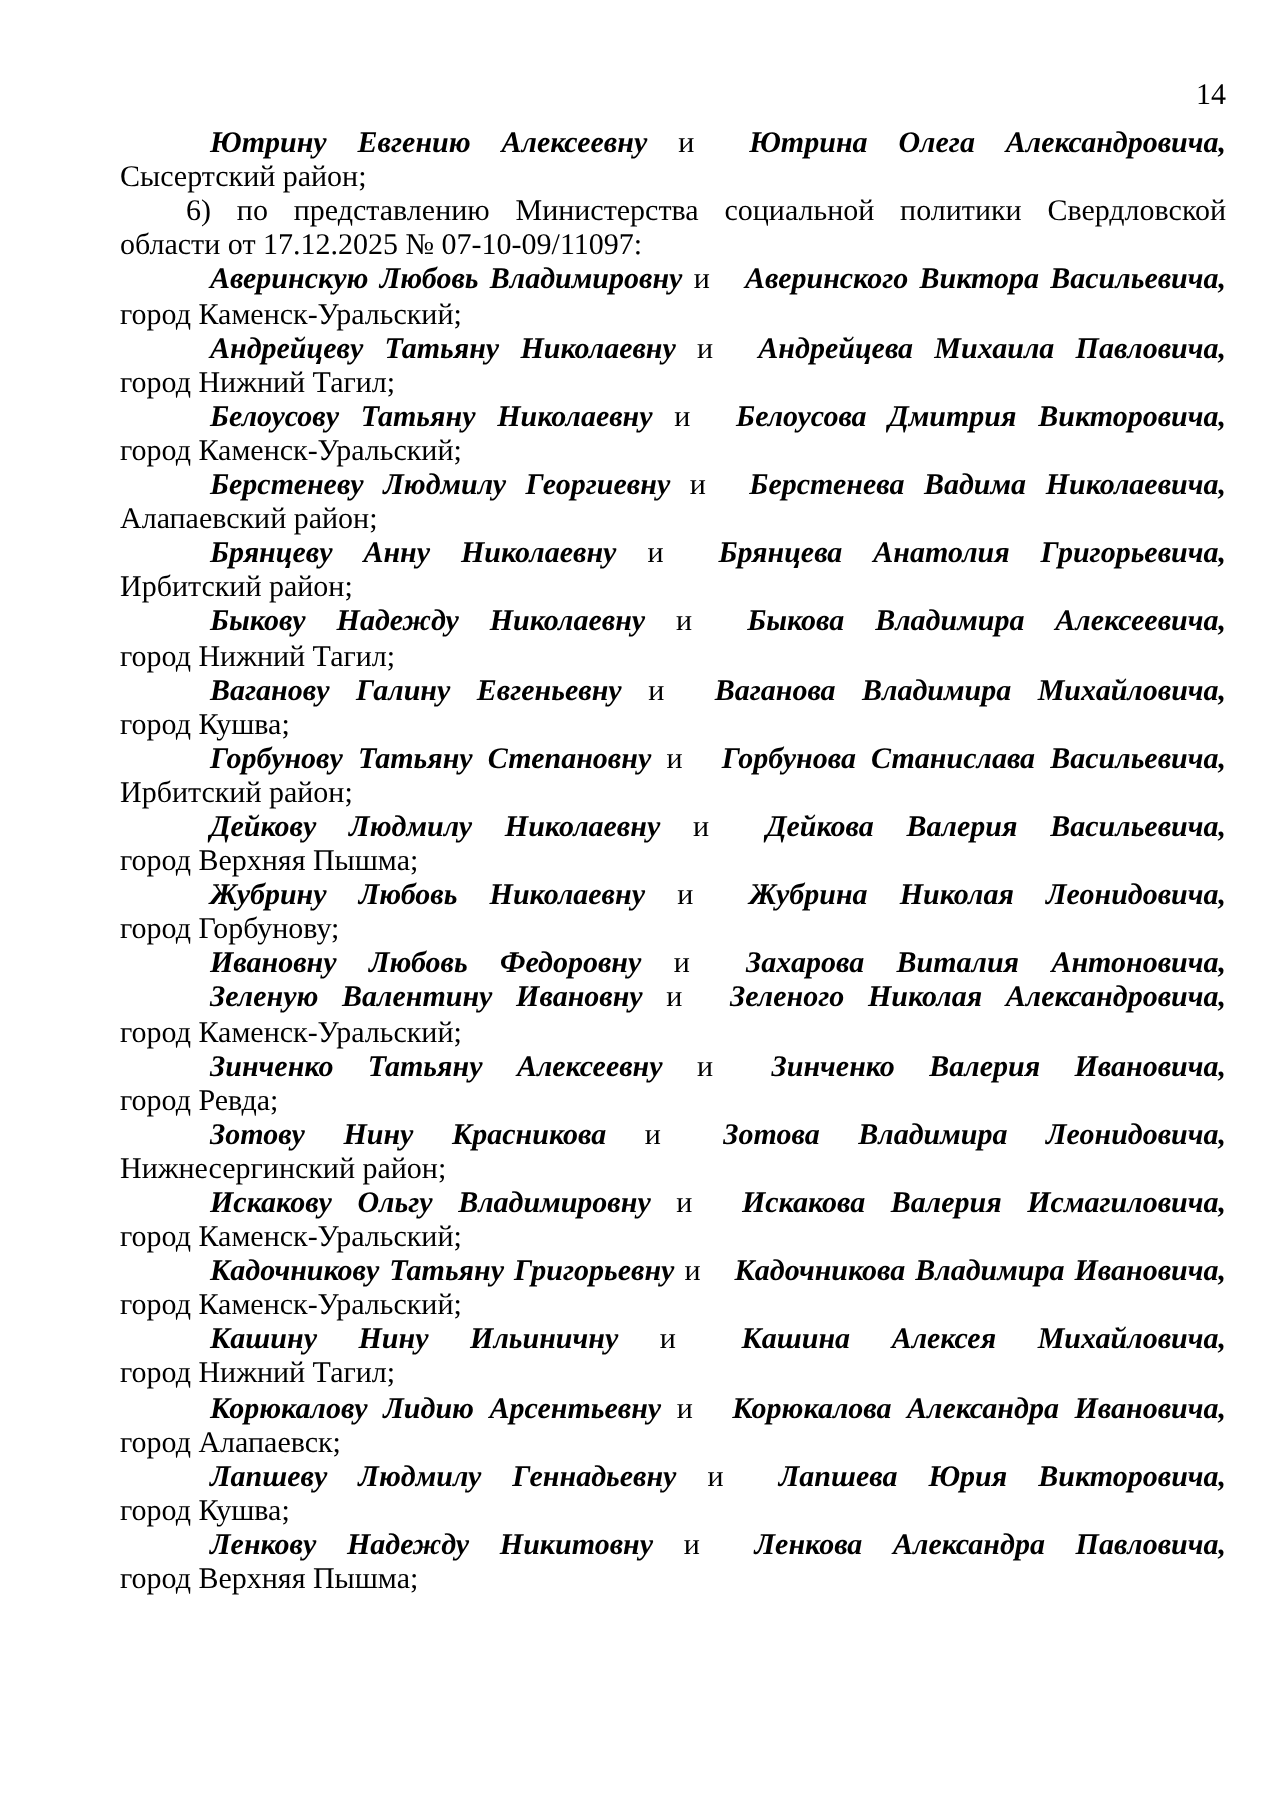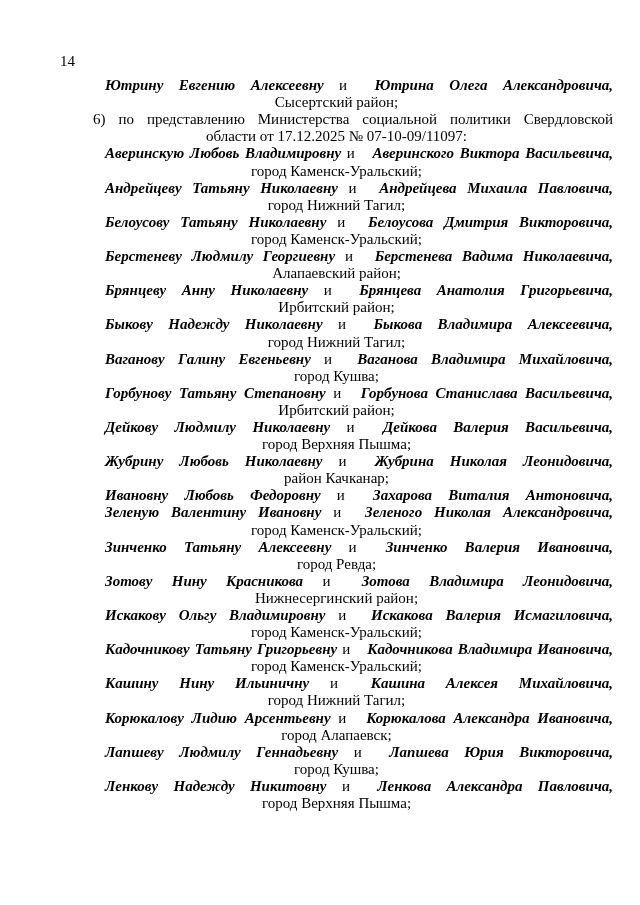--- a/index.html
+++ b/index.html
@@ -21,34 +21,34 @@
     width: 640px;
     height: 905px;
     background: #ffffff;
     box-sizing: border-box;
   }
   .content {
     padding-left: 60px;
     padding-right: 27px; 
   }
   .pageno {
-    margin-top: 53px;
+    margin-top: 40px;
     margin-bottom: 7px;
-    text-align: left;
+    text-align: right;
   }
   .entry { margin: 0; }
   .line { margin: 0; }
   .names-line {
     text-align: justify;
     text-align-last: justify;
     -moz-text-align-last: justify;
     text-indent: 33px;
   }
   .loc-line {
-    text-align: center;
+    text-align: left;
   }
   .nm {
     font-weight: bold;
     font-style: italic;
     margin-left: 12px;
   }
   .conj {
     font-weight: normal;
     font-style: normal;
   }
@@ -146,21 +146,21 @@
           <span class="nm">Дейкова Валерия Васильевича,</span>
         </div>
         <div class="line loc-line">город Верхняя Пышма;</div>
       </div>
       <div class="entry">
         <div class="line names-line">
           <span class="nm">Жубрину Любовь Николаевну</span>
           <span class="conj">и</span>
           <span class="nm">Жубрина Николая Леонидовича,</span>
         </div>
-        <div class="line loc-line">район Качканар;</div>
+        <div class="line loc-line">город Горбунову;</div>
       </div>
       <div class="entry">
         <div class="line names-line">
           <span class="nm">Ивановну Любовь Федоровну</span>
           <span class="conj">и</span>
           <span class="nm">Захарова Виталия Антоновича,</span>
         </div>
       </div>
       <div class="entry">
         <div class="line names-line">

